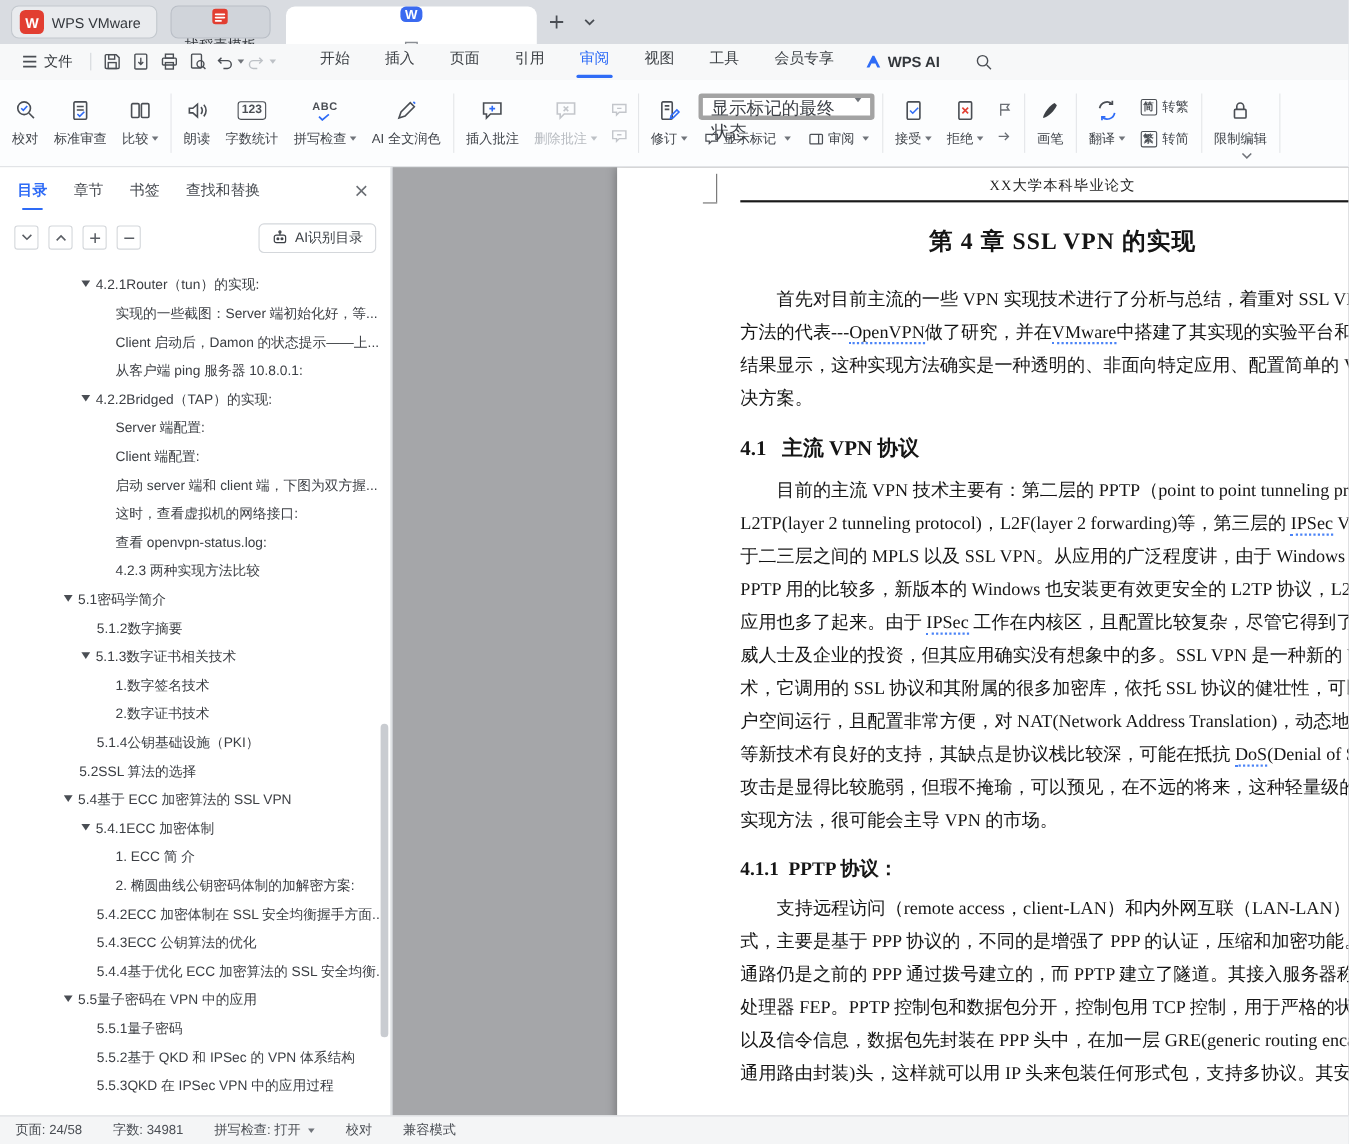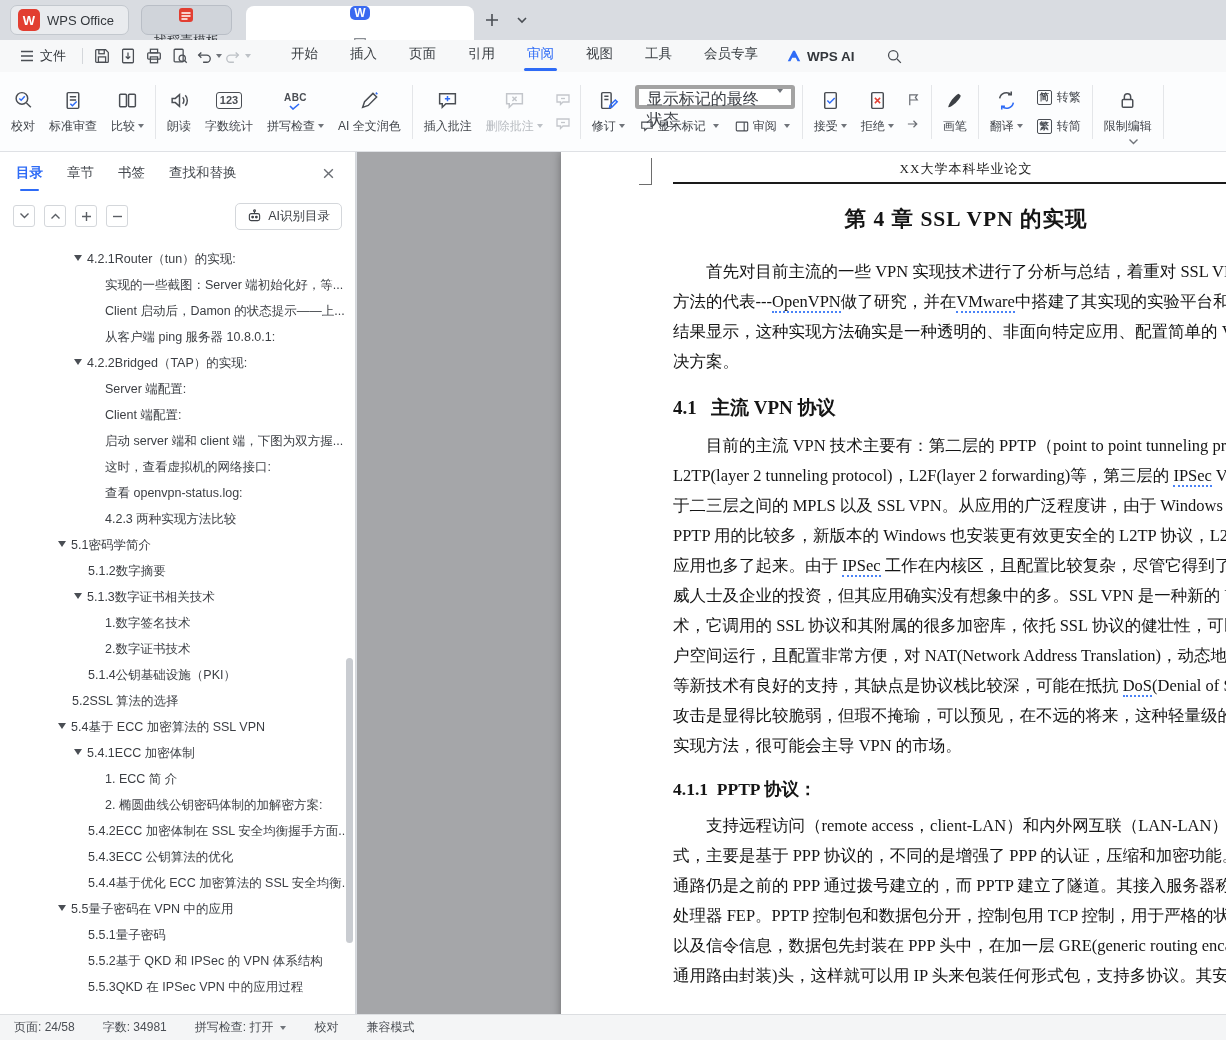--- a/index.html
+++ b/index.html
@@ -94,21 +94,21 @@
   
   .statusbar { position:absolute; left:0; right:0; bottom:0; height:26px; background:#f4f5f6; border-top:1px solid #dcdee1; display:flex; align-items:center; padding:0 14px; gap:28px; font-size:12px; color:#4a4e54; }
   .sitem { display:flex; align-items:center; gap:4px; white-space:nowrap; }
 </style>
 </head>
 <body>
 
 <div class="tabbar">
   <div class="homechip">
     <span class="wlogo red">W</span>
-    <span class="homelbl">WPS Office</span>
+    <span class="homelbl">WPS VMware</span>
   </div>
   <div class="doctab inactive">
     <span>
         <svg width="18" height="18" viewBox="0 0 18 18">
           <rect x="2" y="2" width="14" height="14" rx="3" fill="#e23e31"></rect>
           <path d="M5 7h8M5 10h8M5 13h5" stroke="#fff" stroke-width="1.5" stroke-linecap="round"></path>
         </svg>
       </span>
     <span>找稻壳模板</span>
   </div>

